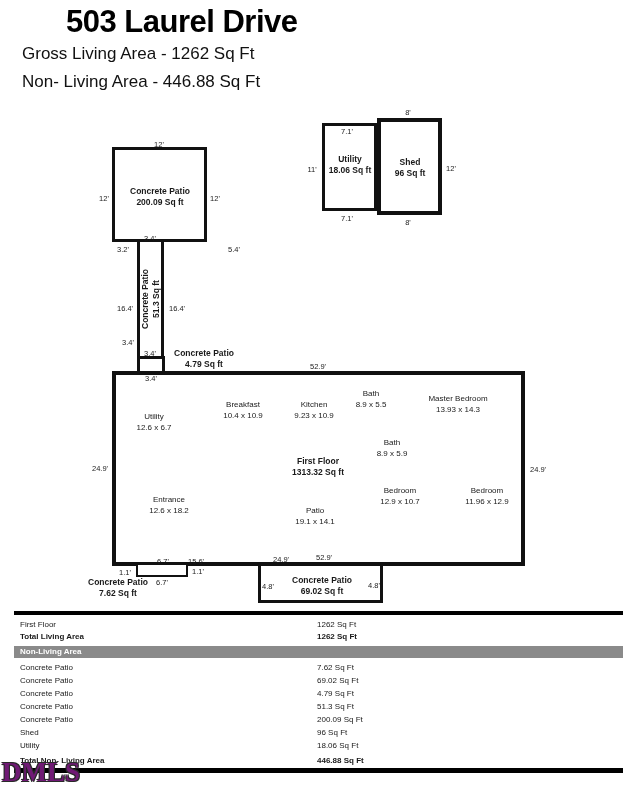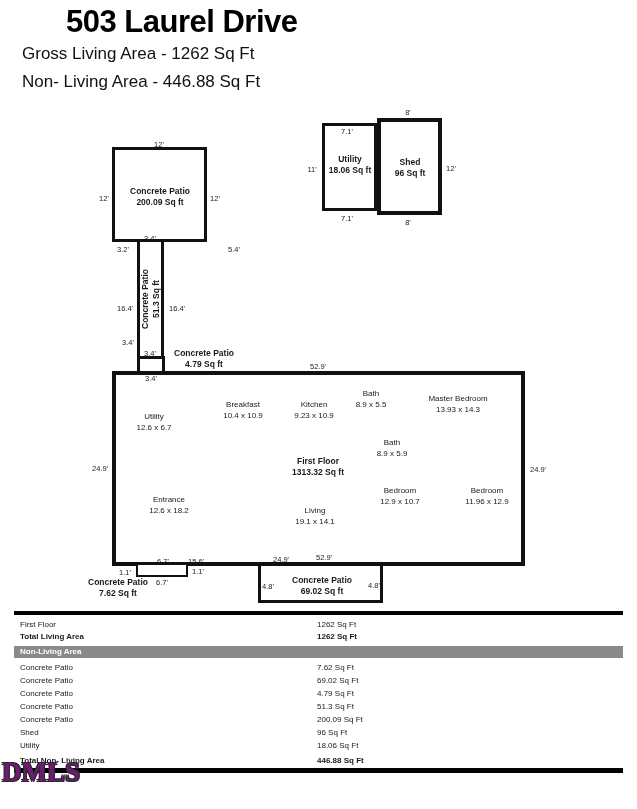--- a/index.html
+++ b/index.html
@@ -133,21 +133,21 @@
   </div>
   <div class="room big b" style="left:318px;top:467px;">
     <span>First Floor</span>
       <span>1313.32 Sq ft</span>
   </div>
   <div class="room" style="left:169px;top:506px;">
     <span>Entrance</span>
       <span>12.6 x 18.2</span>
   </div>
   <div class="room" style="left:315px;top:517px;">
-    <span>Living</span>
+    <span>Patio</span>
       <span>19.1 x 14.1</span>
   </div>
   <div class="room" style="left:400px;top:497px;">
     <span>Bedroom</span>
       <span>12.9 x 10.7</span>
   </div>
   <div class="room" style="left:487px;top:497px;">
     <span>Bedroom</span>
       <span>11.96 x 12.9</span>
   </div>

